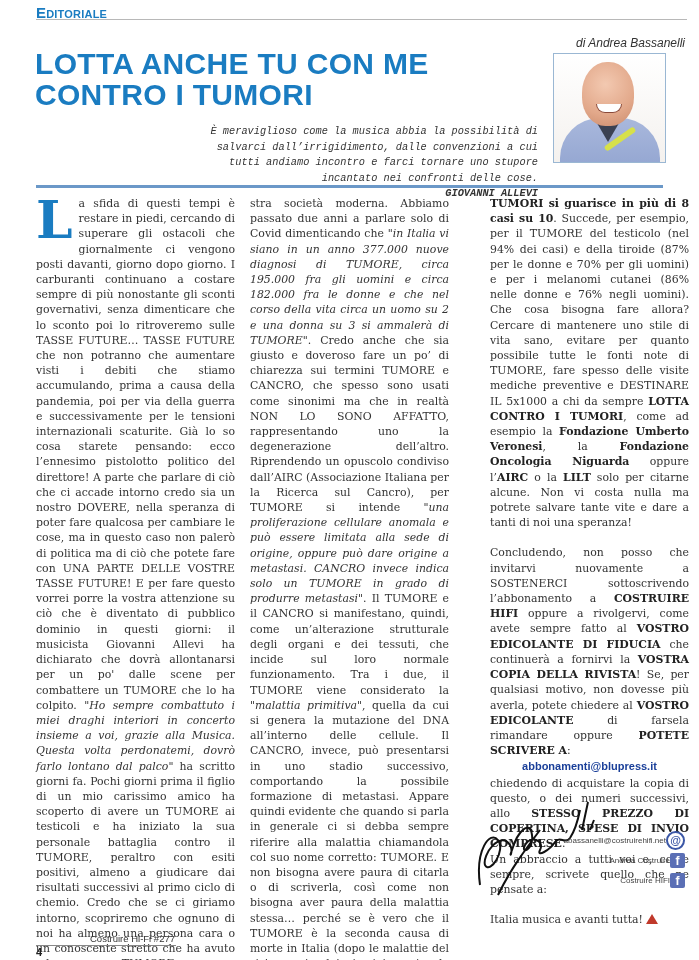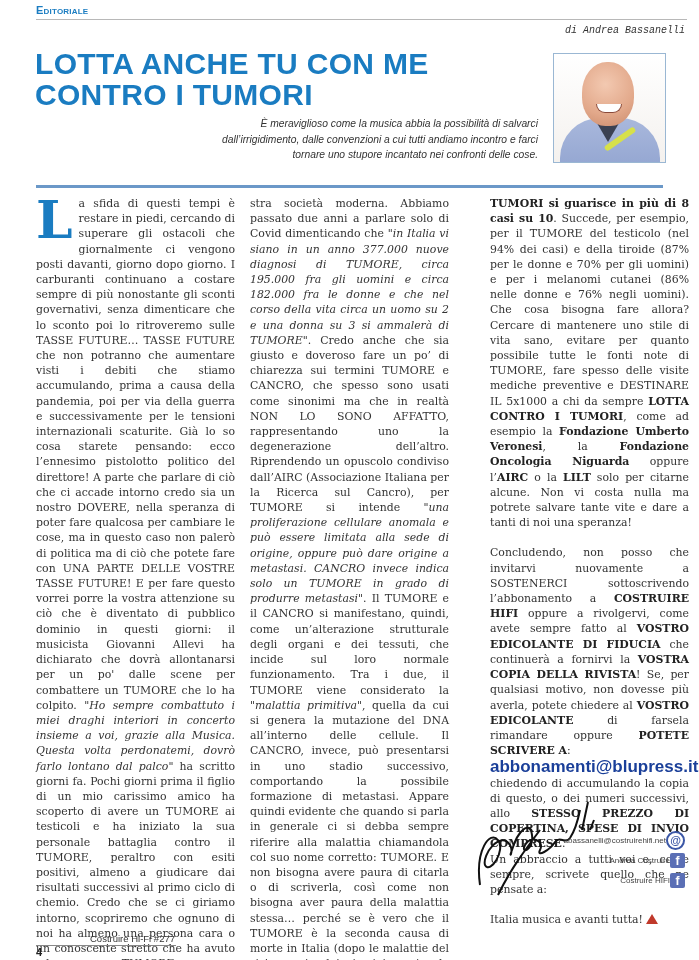--- a/index.html
+++ b/index.html
@@ -1,47 +1,47 @@
 <!DOCTYPE html>
 <html><head>
 <meta charset="utf-8">
 <style>
   html, body { margin: 0; padding: 0; background: #ffffff; }
   body { width: 699px; height: 960px; position: relative; overflow: hidden;
          font-family: "DejaVu Serif", serif; color: #2a2a2a; }
   .section-label { position: absolute; left: 36px; top: 4px; font-family: "Liberation Sans", sans-serif;
-         font-weight: bold; font-size: 11px; color: #1a7cc1; letter-spacing: 0.2px; font-variant: small-caps; }
+         font-weight: bold; font-size: 15px; color: #1a7cc1; letter-spacing: 0.2px; font-variant: small-caps; }
   .top-rule { position: absolute; left: 36px; right: 12px; top: 19px; height: 1px; background: #b8b8b8; }
-  .byline { position: absolute; right: 14px; top: 25px; font-family: Liberation Mono, monospace;
-         font-style: italic; font-size: 10px; color: #333; }
+  .byline { position: absolute; right: 14px; top: 36px; font-family: Liberation Sans, sans-serif;
+         font-style: italic; font-size: 12px; color: #333; }
   .headline { position: absolute; left: 35px; top: 48px; width: 520px; font-family: "Liberation Sans", sans-serif;
          font-weight: bold; font-size: 30px; line-height: 31px; color: #1a7cc1; letter-spacing: 0.3px; margin: 0; }
   .photo { position: absolute; left: 553px; top: 53px; width: 111px; height: 108px; border: 1px solid #9ab7d3;
          background: linear-gradient(#ffffff 0%, #f4f1ee 100%); overflow: hidden; }
   .photo .head { position: absolute; left: 28px; top: 8px; width: 52px; height: 64px; border-radius: 48% 48% 45% 45%;
          background: radial-gradient(circle at 45% 35%, #f3c9b1 0%, #e2a88a 60%, #c98a6c 100%); }
   .photo .smile { position: absolute; left: 42px; top: 50px; width: 24px; height: 8px; border-radius: 0 0 12px 12px; background: #fff; border:1px solid #8a4a3a; border-top:none; }
   .photo .body { position: absolute; left: 6px; top: 64px; width: 100px; height: 60px; border-radius: 40px 40px 0 0;
          background: linear-gradient(#a9b8dc, #8fa2cf); }
   .photo .collar { position: absolute; left: 40px; top: 64px; width: 28px; height: 24px; background: #3a4152; clip-path: polygon(0 0,100% 0,50% 100%); }
   .photo .glasses { position: absolute; left: 48px; top: 82px; width: 36px; height: 6px; background: #d7e04a; transform: rotate(-35deg); border-radius: 3px; }
-  .quote { position: absolute; left: 200px; top: 116px; width: 338px; text-align: right; font-family: Liberation Sans, sans-serif;
+  .quote { position: absolute; left: 200px; top: 124px; width: 338px; text-align: right; font-family: Liberation Mono, monospace;
          font-style: italic; font-size: 10.3px; line-height: 15.5px; color: #333; }
   .quote .author { font-weight: bold; display: block; }
   .quote-rule { position: absolute; left: 36px; right: 36px; top: 185px; height: 3px; background: #6b98c8; }
   .col { position: absolute; top: 196px; width: 199px; font-size: 10.9px; line-height: 15.2px; text-align: justify;
          hyphens: auto; color: #333; }
   .col p { margin: 0; }
   .col1 { left: 36px; }
   .col2 { left: 250px; }
   .col3 { left: 490px; }
   .dropcap { float: left; font-family: "DejaVu Serif", serif; font-size: 52px; line-height: 44px; color: #1a7cc1;
          margin: 2px 6px 0 0; font-weight: bold; }
   b { color: #222; }
-  .email { display: block; text-align: center; color: #1a3f99; font-family: "Liberation Sans", sans-serif; font-weight: bold; font-size: 17px; margin: 1px 0; }
+  .email { display: block; text-align: center; color: #1a3f99; font-family: "Liberation Sans", sans-serif; font-weight: bold; font-size: 11px; margin: 1px 0; }
   .spacer { height: 15px; }
   .warn-icon { display: inline-block; width: 0; height: 0; border-left: 6px solid transparent; border-right: 6px solid transparent;
          border-bottom: 10px solid #c0392b; position: relative; top: 1px; margin-left: 3px; }
   .signature { position: absolute; left: 470px; top: 790px; width: 130px; height: 110px; }
   .contacts { position: absolute; right: 14px; top: 830px; font-family: "Liberation Sans", sans-serif; font-size: 8px; color: #444; text-align: right; }
   .contact-row { display: flex; align-items: center; justify-content: flex-end; height: 20px; gap: 0; }
   .at-icon { width: 15px; height: 15px; border: 2px solid #3b57a6; border-radius: 50%; color: #3b57a6; font-weight: bold; font-size: 11px; line-height: 15px; text-align: center; }
   .fb-icon { width: 15px; height: 15px; background: #5b6fb5; color: #fff; font-weight: bold; font-size: 12px; line-height: 16px; text-align: center; border-radius: 2px; font-family: "Liberation Sans", sans-serif; }
   .footer-mag { position: absolute; left: 90px; top: 933px; font-family: "Liberation Sans", sans-serif; font-size: 9.5px; color: #333; }
   .footer-rule { position: absolute; left: 36px; width: 140px; top: 945px; height: 1px; background: #888; }
@@ -59,38 +59,39 @@
 <div class="photo">
   <div class="body"></div>
   <div class="collar"></div>
   <div class="head"></div>
   <div class="smile"></div>
   <div class="glasses"></div>
 </div>
 
 <div class="quote">
   <span>È meraviglioso come la musica abbia la possibilità di salvarci dall’irrigidimento, dalle convenzioni a cui tutti andiamo incontro e farci tornare uno stupore incantato nei confronti delle cose.</span>
+  <span class="author">GIOVANNI ALLEVI</span>
 </div>
 <div class="quote-rule"></div>
 
 <div class="col col1">
   <p><span class="dropcap">L</span><span>a sfida di questi tempi è restare in piedi, cercando di superare gli ostacoli che giornalmente ci vengono posti davanti, giorno dopo giorno. I carburanti continuano a costare sempre di più nonostante gli sconti governativi, senza dimenticare che lo sconto poi lo ritroveremo sulle TASSE FUTURE… TASSE FUTURE che non potranno che aumentare visti i debiti che stiamo accumulando, prima a causa della pandemia, poi per via della guerra e successivamente per le tensioni internazionali scaturite. Già lo so cosa starete pensando: ecco l’ennesimo pistolotto politico del direttore! A parte che parlare di ciò che ci accade intorno credo sia un nostro DOVERE, nella speranza di poter fare qualcosa per cambiare le cose, ma in questo caso non palerò di politica ma di ciò che potete fare con UNA PARTE DELLE VOSTRE TASSE FUTURE! E per fare questo vorrei porre la vostra attenzione su ciò che è diventato di pubblico dominio in questi giorni: il musicista Giovanni Allevi ha dichiarato che dovrà allontanarsi per un po' dalle scene per combattere un TUMORE che lo ha colpito. </span><i>"Ho sempre combattuto i miei draghi interiori in concerto insieme a voi, grazie alla Musica. Questa volta perdonatemi, dovrò farlo lontano dal palco"</i><span> ha scritto giorni fa. Pochi giorni prima il figlio di un mio carissimo amico ha scoperto di avere un TUMORE ai testicoli e ha iniziato la sua personale battaglia contro il TUMORE, peraltro con esiti positivi, almeno a giudicare dai risultati successivi al primo ciclo di chemio. Credo che se ci giriamo intorno, scopriremo che ognuno di noi ha almeno una persona cara o un conoscente stretto che ha avuto o ha ancora un TUMORE…</span></p>
 
 </div>
 
 <div class="col col2">
   <p><span>stra società moderna. Abbiamo passato due anni a parlare solo di Covid dimenticando che "</span><i>in Italia vi siano in un anno 377.000 nuove diagnosi di TUMORE, circa 195.000 fra gli uomini e circa 182.000 fra le donne e che nel corso della vita circa un uomo su 2 e una donna su 3 si ammalerà di TUMORE</i><span>". Credo anche che sia giusto e doveroso fare un po’ di chiarezza sui termini TUMORE e CANCRO, che spesso sono usati come sinonimi ma che in realtà NON LO SONO AFFATTO, rappresentando uno la degenerazione dell’altro. Riprendendo un opuscolo condiviso dall’AIRC (Associazione Italiana per la Ricerca sul Cancro), per TUMORE si intende "</span><i>una proliferazione cellulare anomala e può essere limitata alla sede di origine, oppure può dare origine a metastasi. CANCRO invece indica solo un TUMORE in grado di produrre metastasi</i><span>". Il TUMORE e il CANCRO si manifestano, quindi, come un’alterazione strutturale degli organi e dei tessuti, che incide sul loro normale funzionamento. Tra i due, il TUMORE viene considerato la "</span><i>malattia primitiva</i><span>", quella da cui si genera la mutazione del DNA all’interno delle cellule. Il CANCRO, invece, può presentarsi in uno stadio successivo, comportando la possibile formazione di metastasi. Appare quindi evidente che quando si parla in generale ci si debba sempre riferire alla malattia chiamandola col suo nome corretto: TUMORE. E non bisogna avere paura di citarla o di scriverla, così come non bisogna aver paura della malattia stessa… perché se è vero che il TUMORE è la seconda causa di morte in Italia (dopo le malattie del sistema circolatorio, i tumori e le malattie respiratorie rappresentano le principali cause di morte in Italia e in Europa), bisogna anche dire che </span></p>
 </div>
 
 <div class="col col3">
   <p><b>TUMORI si guarisce in più di 8 casi su 10</b><span>. Succede, per esempio, per il TUMORE del testicolo (nel 94% dei casi) e della tiroide (87% per le donne e 70% per gli uomini) e per i melanomi cutanei (86% nelle donne e 76% negli uomini). Che cosa bisogna fare allora? Cercare di mantenere uno stile di vita sano, evitare per quanto possibile tutte le fonti note di TUMORE, fare spesso delle visite mediche preventive e DESTINARE IL 5x1000 a chi da sempre </span><b>LOTTA CONTRO I TUMORI</b><span>, come ad esempio la </span><b>Fondazione Umberto Veronesi</b><span>, la </span><b>Fondazione Oncologia Niguarda</b><span> oppure l’</span><b>AIRC</b><span> o la </span><b>LILT</b><span> solo per citarne alcune. Non vi costa nulla ma potrete salvare tante vite e dare a tanti di noi una speranza!</span></p>
   <div class="spacer"></div>
   <p><span>Concludendo, non posso che invitarvi nuovamente a SOSTENERCI sottoscrivendo l’abbonamento a </span><b>COSTRUIRE HIFI</b><span> oppure a rivolgervi, come avete sempre fatto al </span><b>VOSTRO EDICOLANTE DI FIDUCIA</b><span> che continuerà a fornirvi la </span><b>VOSTRA COPIA DELLA RIVISTA</b><span>! Se, per qualsiasi motivo, non dovesse più averla, potete chiedere al </span><b>VOSTRO EDICOLANTE</b><span> di farsela rimandare oppure </span><b>POTETE SCRIVERE A</b><span>:</span></p>
   <a class="email">abbonamenti@blupress.it</a>
-  <p><span>chiedendo di accumulando la copia di questo, o dei numeri successivi, allo </span><b>STESSO PREZZO DI COPERTINA, SPESE DI INVIO COMPRESE</b><span>.</span></p>
+  <p><span>chiedendo di acquistare la copia di questo, o dei numeri successivi, allo </span><b>STESSO PREZZO DI COPERTINA, SPESE DI INVIO COMPRESE</b><span>.</span></p>
   <p>Un abbraccio a tutti voi e, come sempre, scrivete quello che ne pensate a:</p>
   <div class="spacer"></div>
   <p style="text-align:left"><span>Italia musica e avanti tutta!</span><span class="warn-icon"></span></p>
 </div>
 
 <svg class="signature" viewBox="0 0 130 110">
   <path d="M10 95 C 5 60, 20 40, 28 50 C 36 60, 20 85, 15 75 C 12 65, 30 40, 40 55 C 44 62, 38 70, 42 60 C 48 40, 60 30, 62 45 C 64 60, 50 65, 55 55 C 60 45, 75 50, 70 60 C 66 68, 80 60, 85 52 C 90 45, 95 55, 100 48 C 104 42, 108 30, 110 20 M 112 40 L 118 12 M 120 40 L 124 30 M 28 105 C 40 80, 55 60, 70 40" fill="none" stroke="#111" stroke-width="2"></path>
 </svg>
 
 <div class="contacts">

